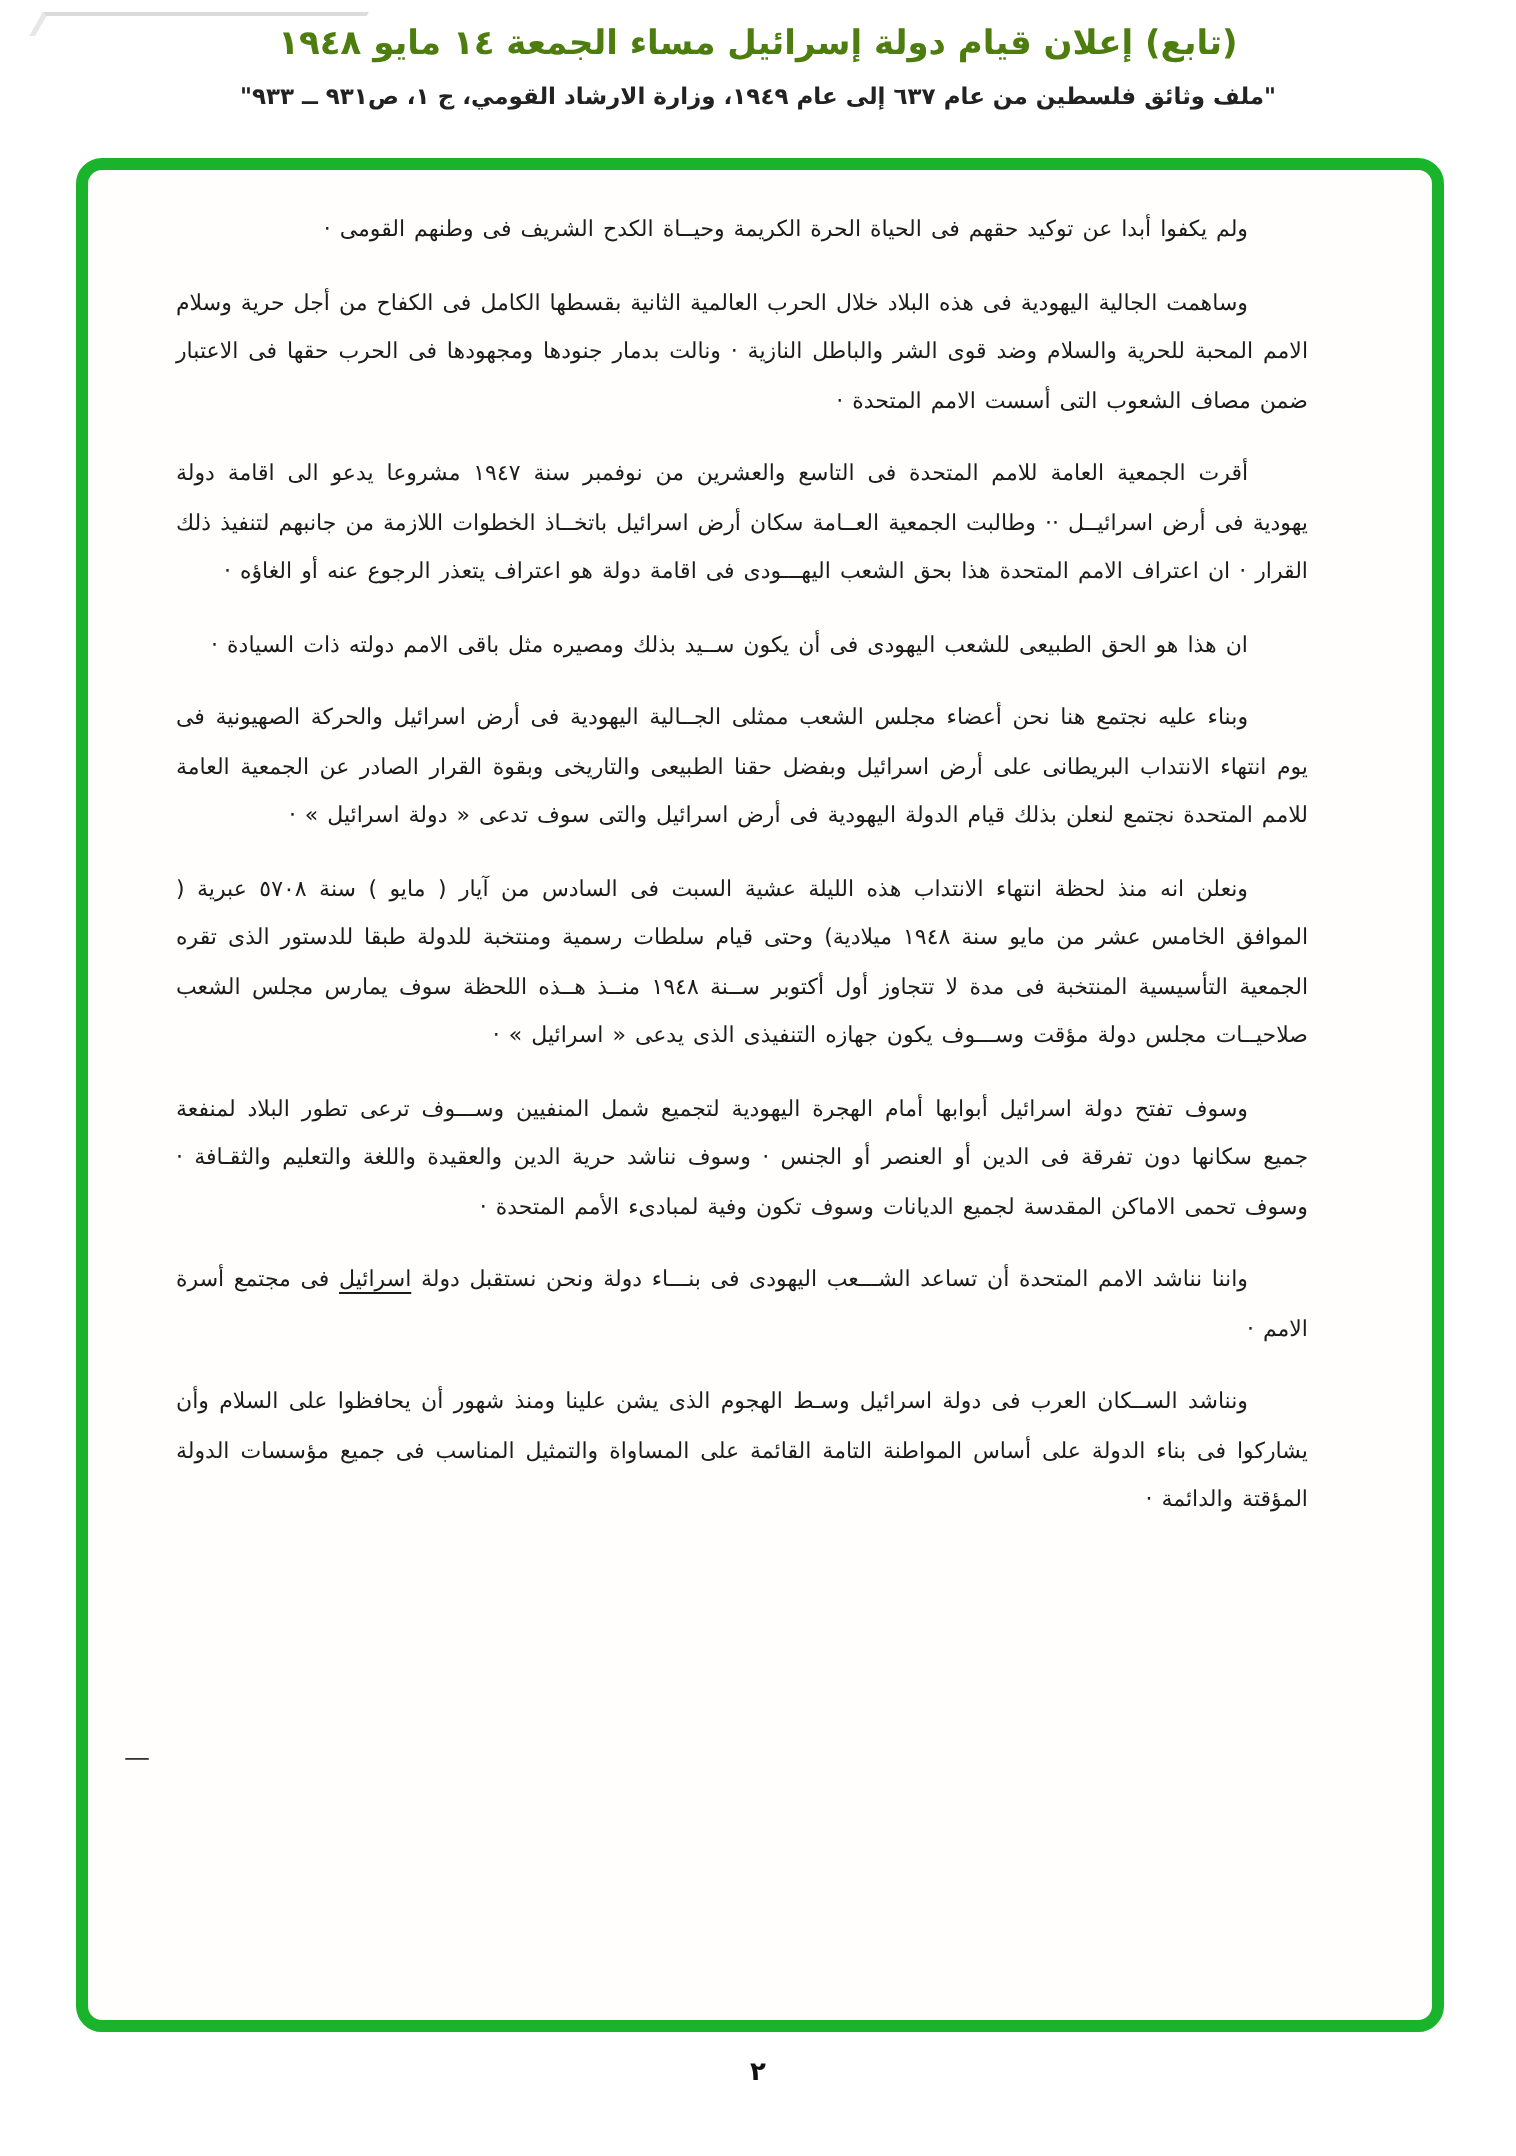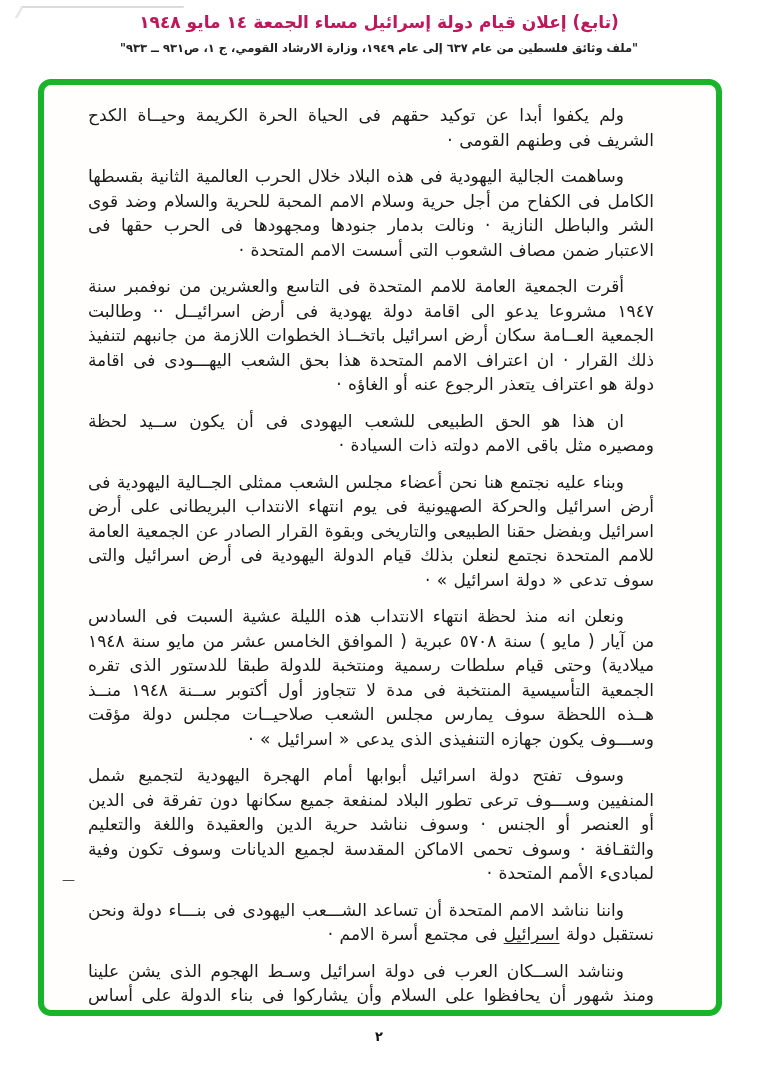--- a/index.html
+++ b/index.html
@@ -20,21 +20,21 @@
     top: 12px;
     left: 0;
     width: 758px;
     text-align: center;
     direction: rtl;
   }
   .doc-title {
     font-size: 17px;
     font-weight: bold;
     letter-spacing: 0.2px;
-    color: #be185d;
+    color: #4d7c0f;
   }
   .doc-source {
     margin-top: 9px;
     font-size: 11.5px;
     font-weight: bold;
     color: #222;
   }
   .frame {
     position: absolute;
     left: 38px;
@@ -47,34 +47,35 @@
     background: #fffefd;
     overflow: hidden;
   }
   .content {
     box-sizing: border-box;
     width: 100%;
     height: 100%;
     padding: 18px 62px 16px 44px;
     direction: rtl;
     text-align: justify;
-    font-size: 17px;
+    font-size: 11px;
     line-height: 24.5px;
   }
   .content p {
     margin: 0 0 12px 0;
     text-indent: 30px;
     word-spacing: 1px;
   }
   .content p:last-child {
     margin-bottom: 0;
   }
   .u-word {
     text-decoration: underline;
     text-underline-offset: 3px;
+    font-family: Liberation Serif, serif;
   }
   .margin-dash {
     position: absolute;
     left: 62px;
     top: 872px;
     font-size: 13px;
     color: #333;
     direction: ltr;
   }
   .page-number {
@@ -108,21 +109,21 @@
 <div class="header">
   <div class="doc-title">(تابع) إعلان قيام دولة إسرائيل مساء الجمعة ١٤ مايو ١٩٤٨</div>
   <div class="doc-source">"ملف وثائق فلسطين من عام ٦٣٧ إلى عام ١٩٤٩، وزارة الارشاد القومي، ج ١، ص٩٣١ ــ ٩٣٣"</div>
 </div>
 
 <div class="frame">
   <div class="content">
     <p>ولم يكفوا أبدا عن توكيد حقهم فى الحياة الحرة الكريمة وحيــاة الكدح الشريف فى وطنهم القومى ·</p>
     <p>وساهمت الجالية اليهودية فى هذه البلاد خلال الحرب العالمية الثانية بقسطها الكامل فى الكفاح من أجل حرية وسلام الامم المحبة للحرية والسلام وضد قوى الشر والباطل النازية · ونالت بدمار جنودها ومجهودها فى الحرب حقها فى الاعتبار ضمن مصاف الشعوب التى أسست الامم المتحدة ·</p>
     <p>أقرت الجمعية العامة للامم المتحدة فى التاسع والعشرين من نوفمبر سنة ١٩٤٧ مشروعا يدعو الى اقامة دولة يهودية فى أرض اسرائيــل ·· وطالبت الجمعية العــامة سكان أرض اسرائيل باتخــاذ الخطوات اللازمة من جانبهم لتنفيذ ذلك القرار · ان اعتراف الامم المتحدة هذا بحق الشعب اليهـــودى فى اقامة دولة هو اعتراف يتعذر الرجوع عنه أو الغاؤه ·</p>
-    <p>ان هذا هو الحق الطبيعى للشعب اليهودى فى أن يكون ســيد لحظة ومصيره مثل باقى الامم دولته ذات السيادة ·</p>
+    <p>ان هذا هو الحق الطبيعى للشعب اليهودى فى أن يكون ســيد بذلك ومصيره مثل باقى الامم دولته ذات السيادة ·</p>
     <p>وبناء عليه نجتمع هنا نحن أعضاء مجلس الشعب ممثلى الجــالية اليهودية فى أرض اسرائيل والحركة الصهيونية فى يوم انتهاء الانتداب البريطانى على أرض اسرائيل وبفضل حقنا الطبيعى والتاريخى وبقوة القرار الصادر عن الجمعية العامة للامم المتحدة نجتمع لنعلن بذلك قيام الدولة اليهودية فى أرض اسرائيل والتى سوف تدعى « دولة اسرائيل » ·</p>
     <p>ونعلن انه منذ لحظة انتهاء الانتداب هذه الليلة عشية السبت فى السادس من آيار ( مايو ) سنة ٥٧٠٨ عبرية ( الموافق الخامس عشر من مايو سنة ١٩٤٨ ميلادية) وحتى قيام سلطات رسمية ومنتخبة للدولة طبقا للدستور الذى تقره الجمعية التأسيسية المنتخبة فى مدة لا تتجاوز أول أكتوبر ســنة ١٩٤٨ منــذ هــذه اللحظة سوف يمارس مجلس الشعب صلاحيــات مجلس دولة مؤقت وســـوف يكون جهازه التنفيذى الذى يدعى « اسرائيل » ·</p>
     <p>وسوف تفتح دولة اسرائيل أبوابها أمام الهجرة اليهودية لتجميع شمل المنفيين وســـوف ترعى تطور البلاد لمنفعة جميع سكانها دون تفرقة فى الدين أو العنصر أو الجنس · وسوف نناشد حرية الدين والعقيدة واللغة والتعليم والثقـافة · وسوف تحمى الاماكن المقدسة لجميع الديانات وسوف تكون وفية لمبادىء الأمم المتحدة ·</p>
     <p>
       <span>واننا نناشد الامم المتحدة أن تساعد الشـــعب اليهودى فى بنـــاء دولة ونحن نستقبل دولة </span><span class="u-word">اسرائيل</span><span> فى مجتمع أسرة الامم ·</span>
     </p>
     <p>ونناشد الســكان العرب فى دولة اسرائيل وسـط الهجوم الذى يشن علينا ومنذ شهور أن يحافظوا على السلام وأن يشاركوا فى بناء الدولة على أساس المواطنة التامة القائمة على المساواة والتمثيل المناسب فى جميع مؤسسات الدولة المؤقتة والدائمة ·</p>
   </div>
 </div>
 

